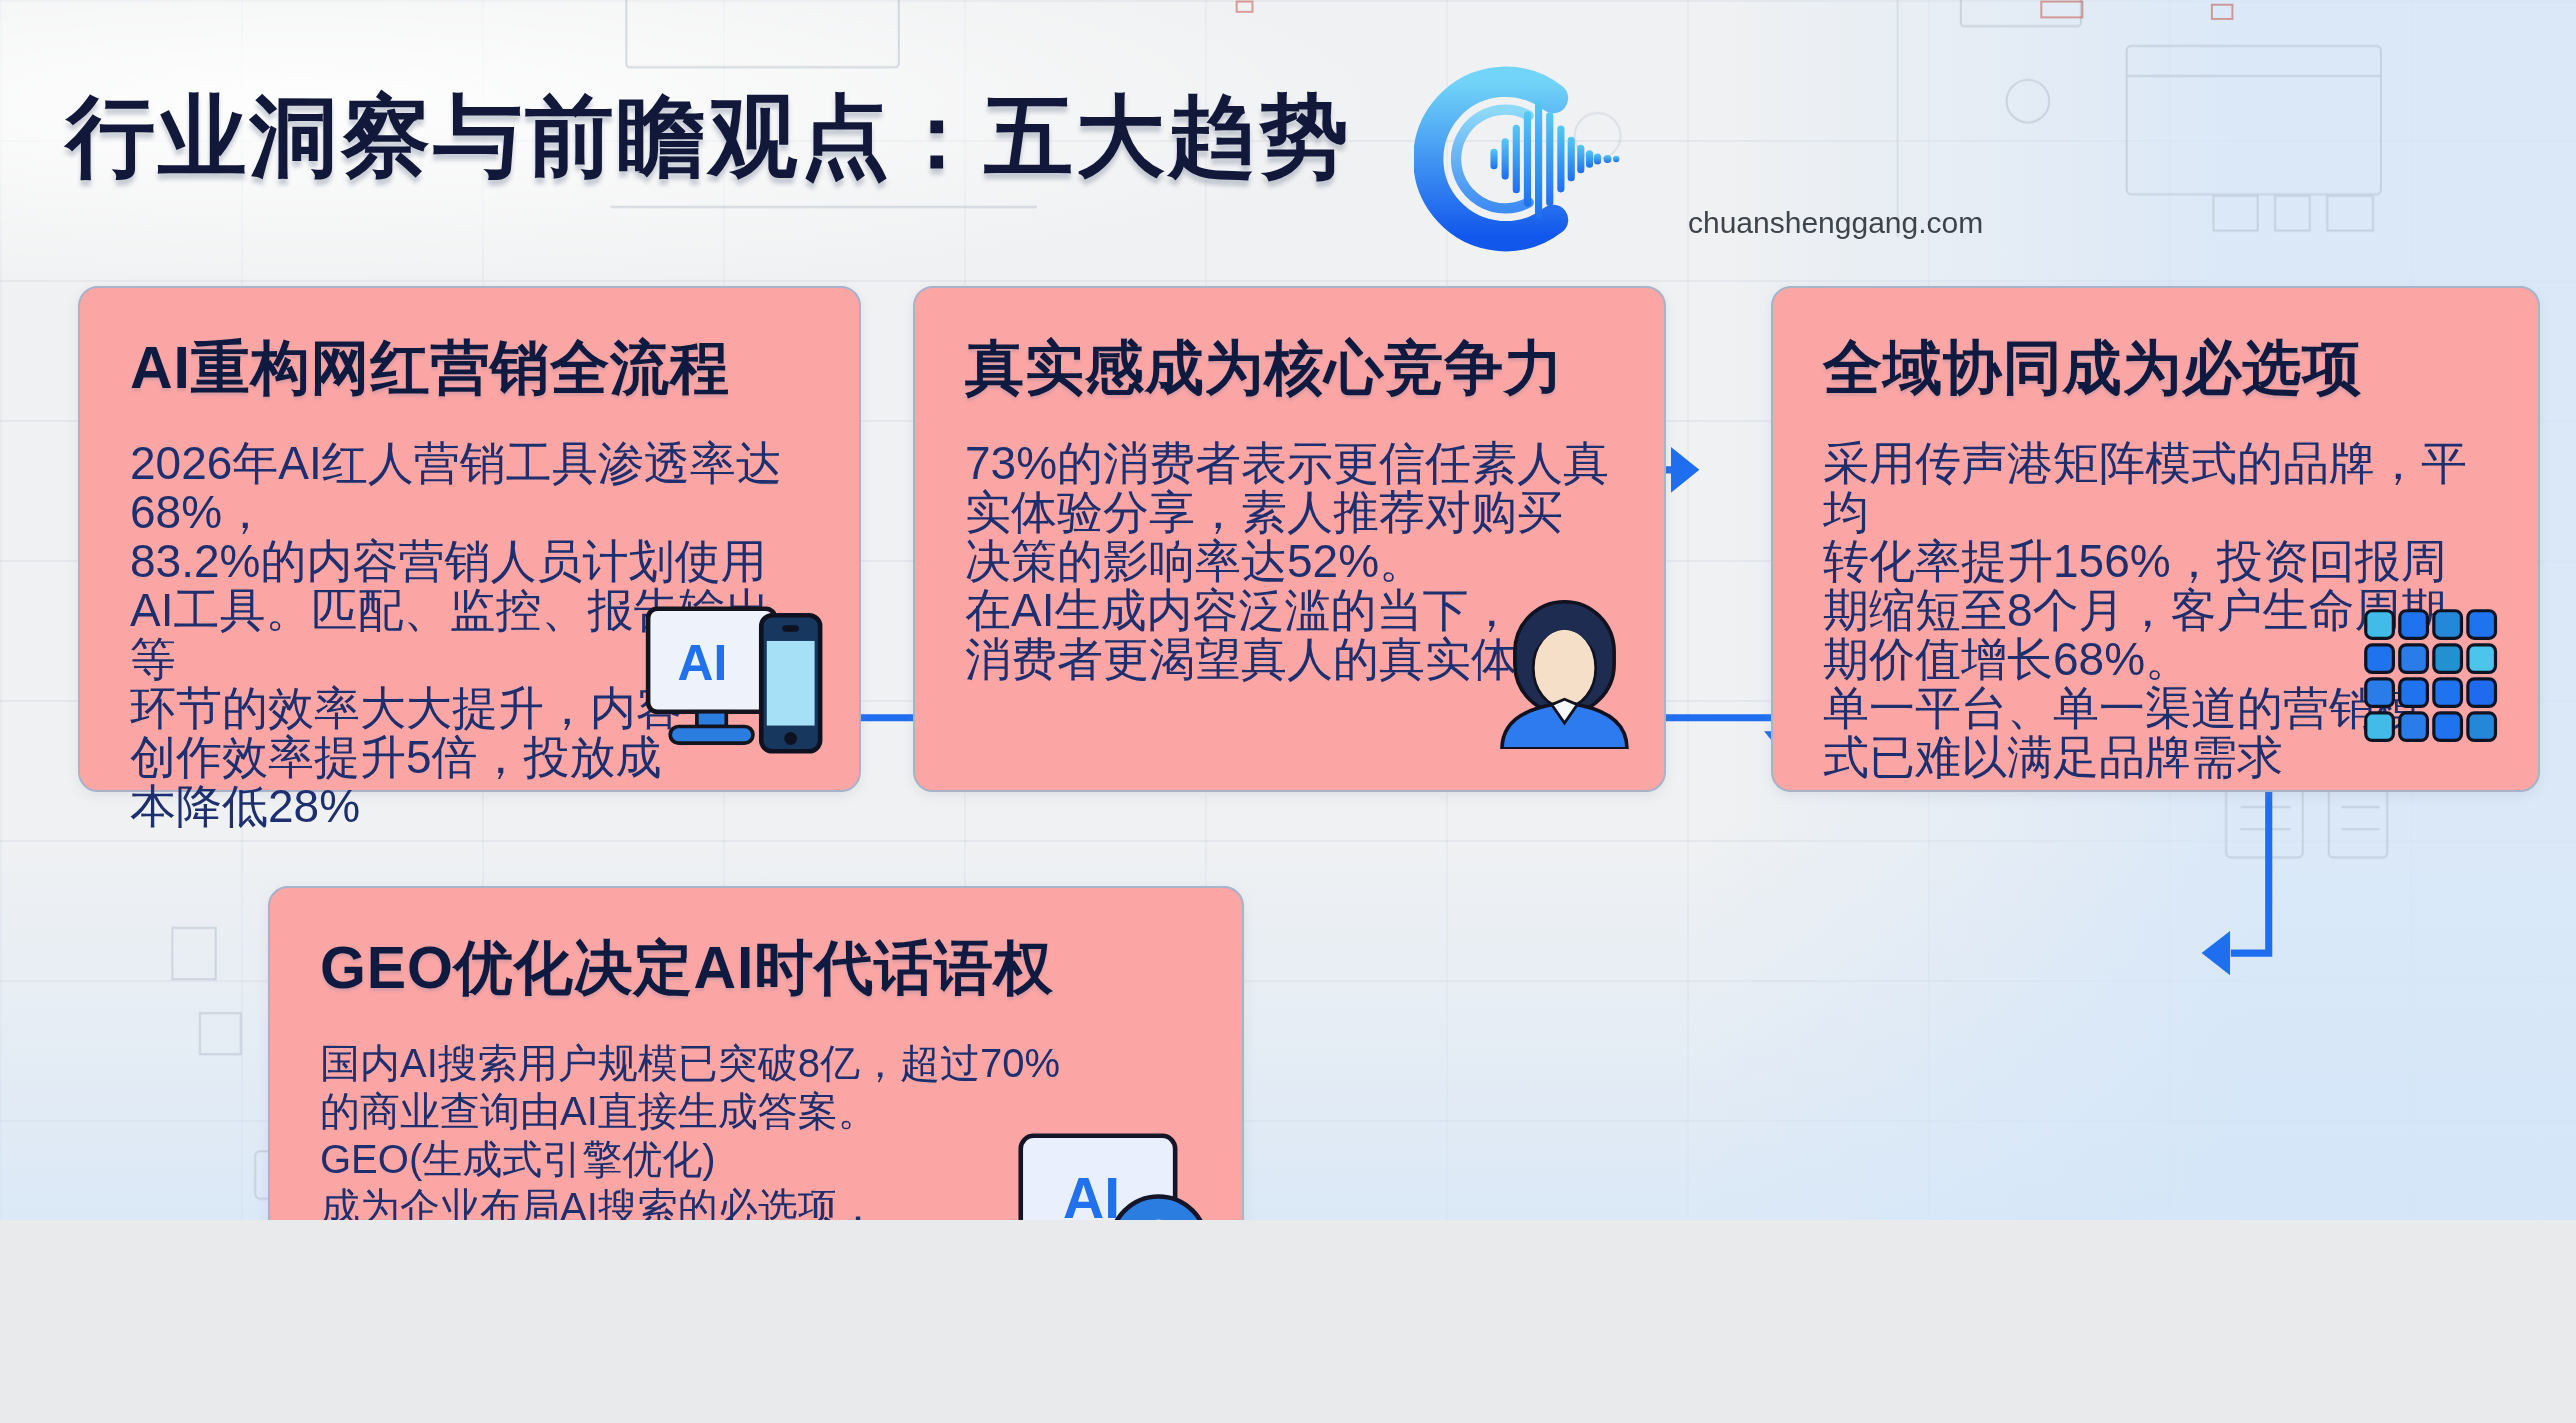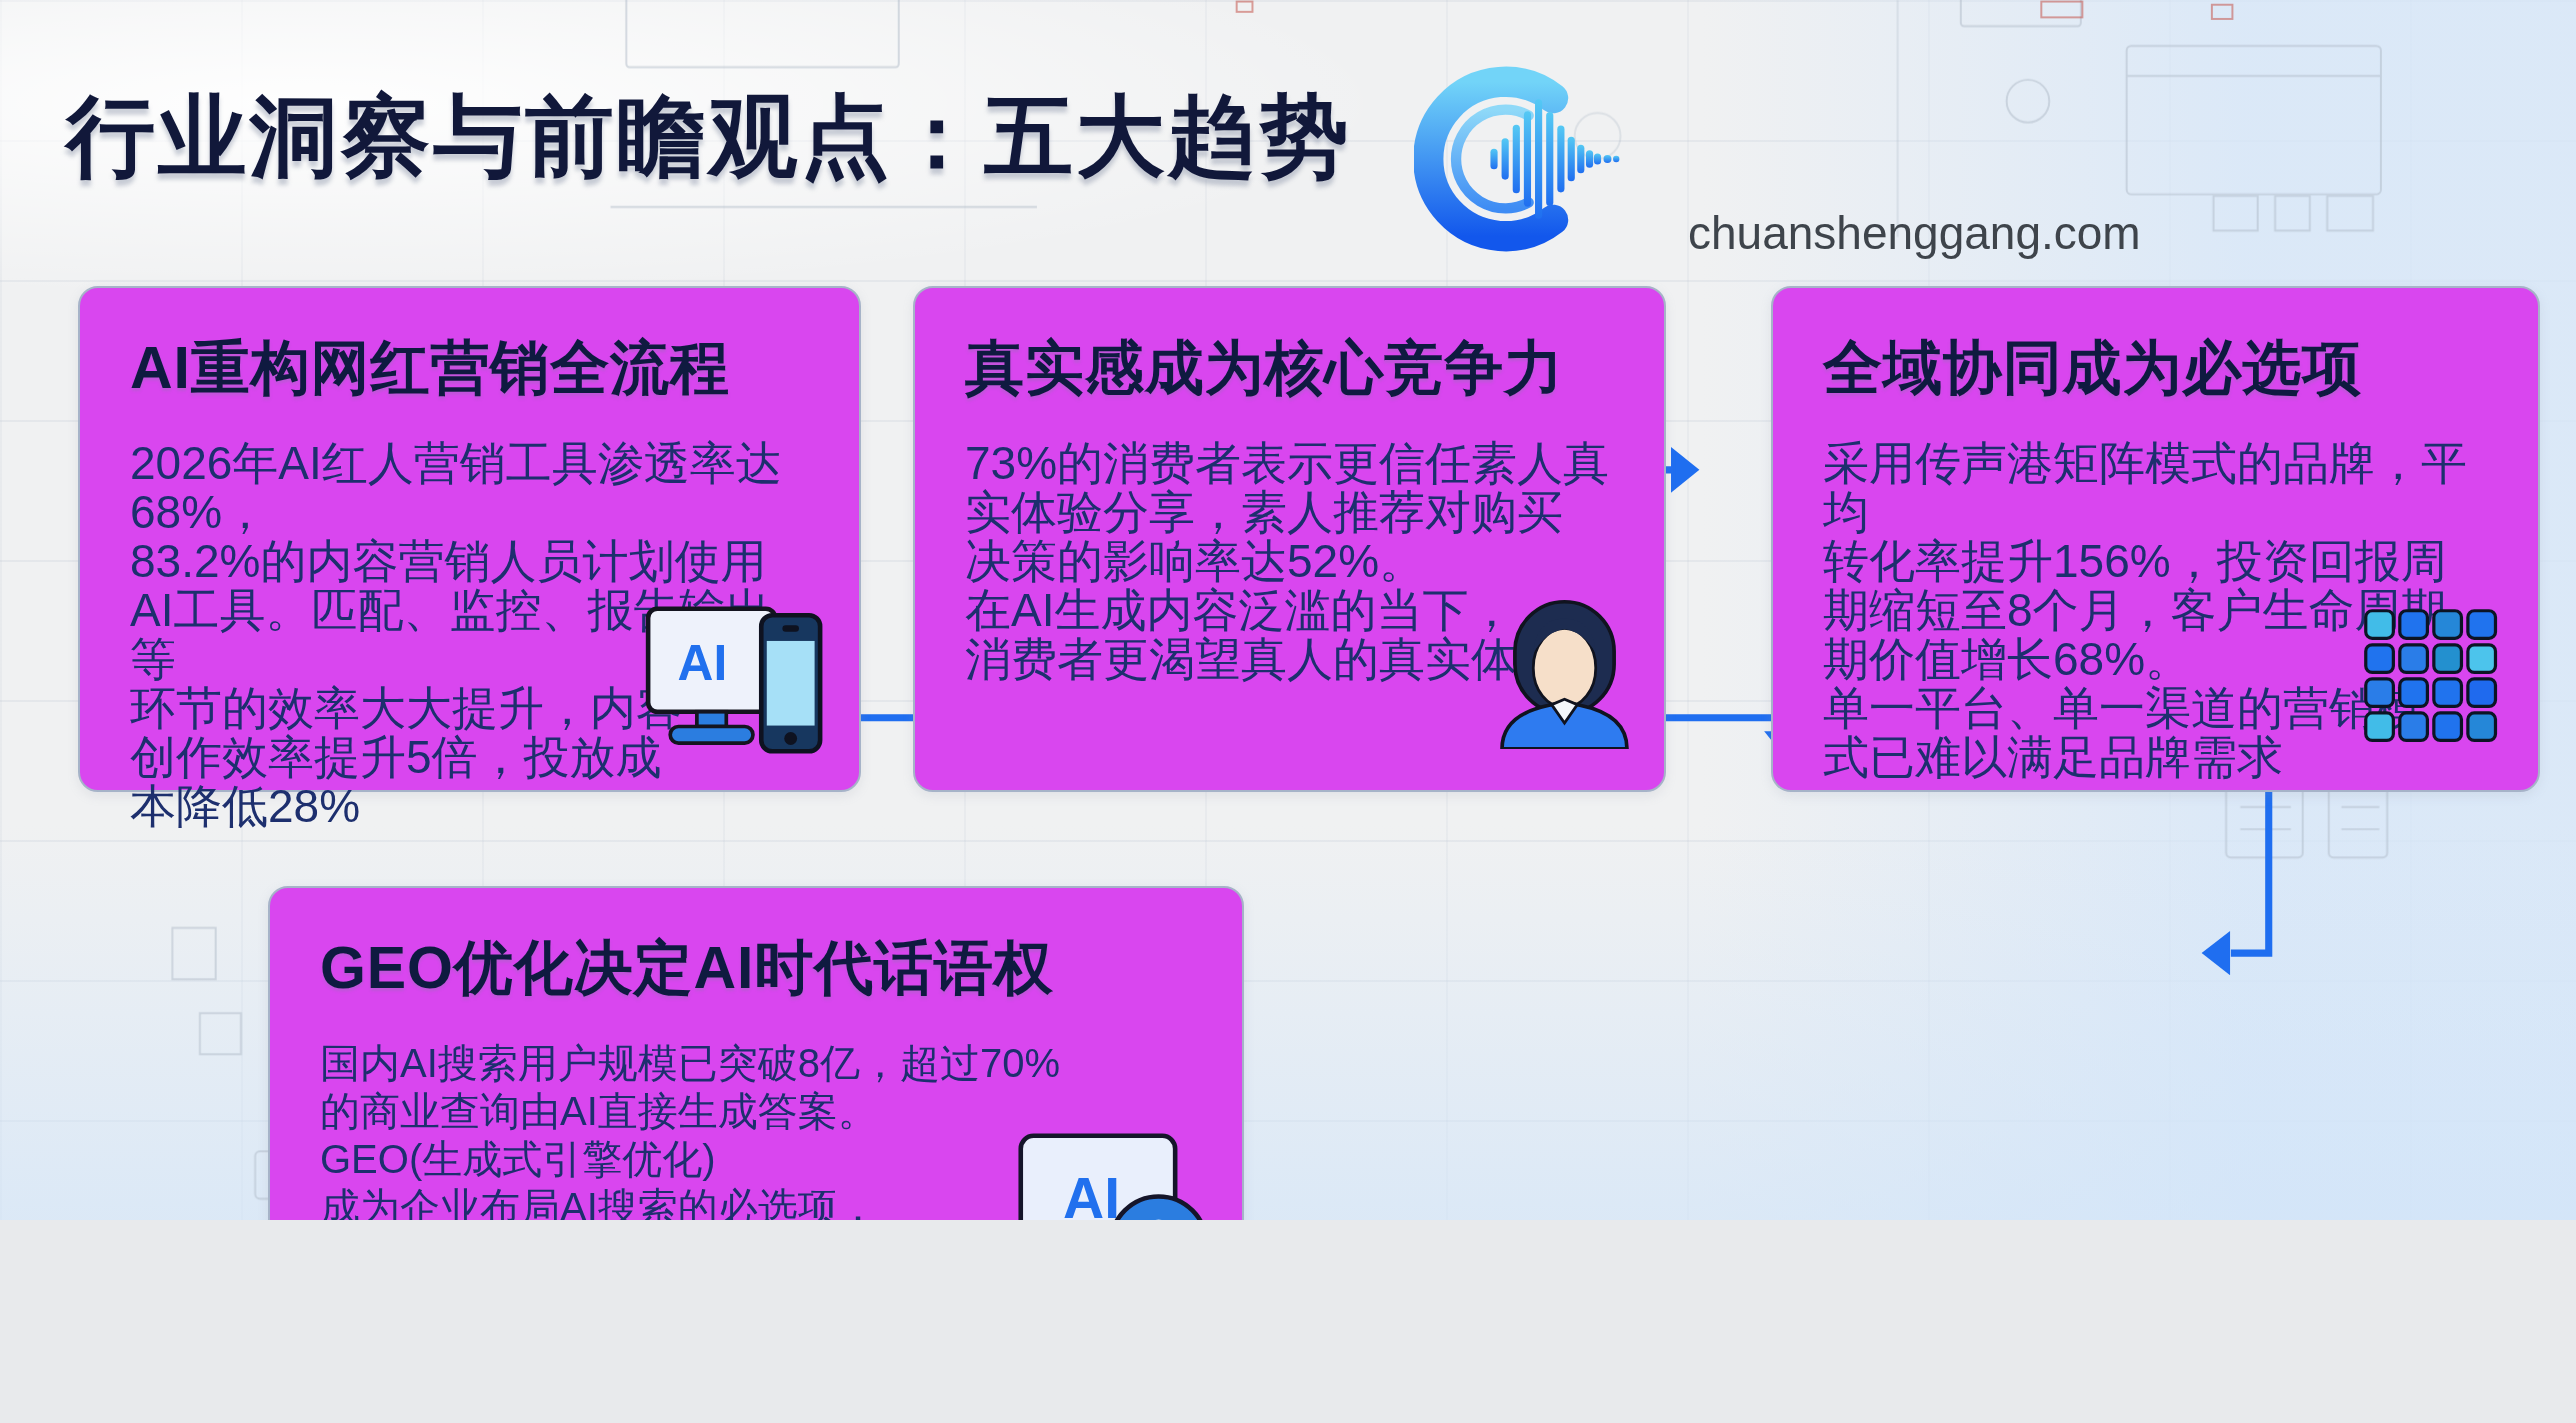--- a/index.html
+++ b/index.html
@@ -17,23 +17,23 @@
   .bg-topleft{position:absolute;left:0;top:0;width:1382px;height:295px;z-index:0;
     background:radial-gradient(ellipse at 22% 35%,rgba(255,255,255,.95),rgba(255,255,255,0) 72%);}
   .wireframes{position:absolute;inset:0;width:100%;height:100%;z-index:0;}
   .connectors{position:absolute;inset:0;width:100%;height:100%;z-index:1;}
   
   .title{position:absolute;left:66px;top:77px;z-index:2;font-size:89px;font-weight:900;color:#11183a;
          letter-spacing:2.8px;text-shadow:0 5.5px 4.6px rgba(110,120,145,.35);}
   .logo-mark{position:absolute;left:1414px;top:30px;z-index:2;}
   .brand-name{position:absolute;left:1682px;top:46px;z-index:2;font-size:136px;line-height:140px;
               font-weight:700;color:#3b4147;letter-spacing:5.5px;}
-  .brand-domain{position:absolute;left:1688px;top:206px;z-index:2;font-size:46px;color:#3e444b;}
+  .brand-domain{position:absolute;left:1688px;top:206px;z-index:2;font-size:30px;color:#3e444b;}
   
-  .card{position:absolute;background:#d946ef;border:2.8px solid #a6b3c8;border-radius:20px;
+  .card{position:absolute;background:#fca5a5;border:2.8px solid #a6b3c8;border-radius:20px;
         box-shadow:0 3.7px 11px rgba(140,150,170,.16);z-index:2;}
   .card1{left:78px;  top:286px;width:779px; height:502px;}
   .card2{left:913px;top:286px;width:749px; height:502px;}
   .card3{left:1771px;top:286px;width:765px; height:502px;}
   .card4{left:268px; top:886px;width:972px;height:468px;}
   .card5{left:1417px;top:886px;width:934px;height:468px;}
   .card-title{font-weight:800;color:#0f1a40;margin:41px 50px 0;font-size:59px;letter-spacing:0.9px;
               text-shadow:0 2.8px 2.8px rgba(120,130,155,.25);}
   .card-body{color:#1d2f6e;margin:29.5px 50px 0;font-size:46px;line-height:49px;font-weight:500;
              white-space:pre-line;}

